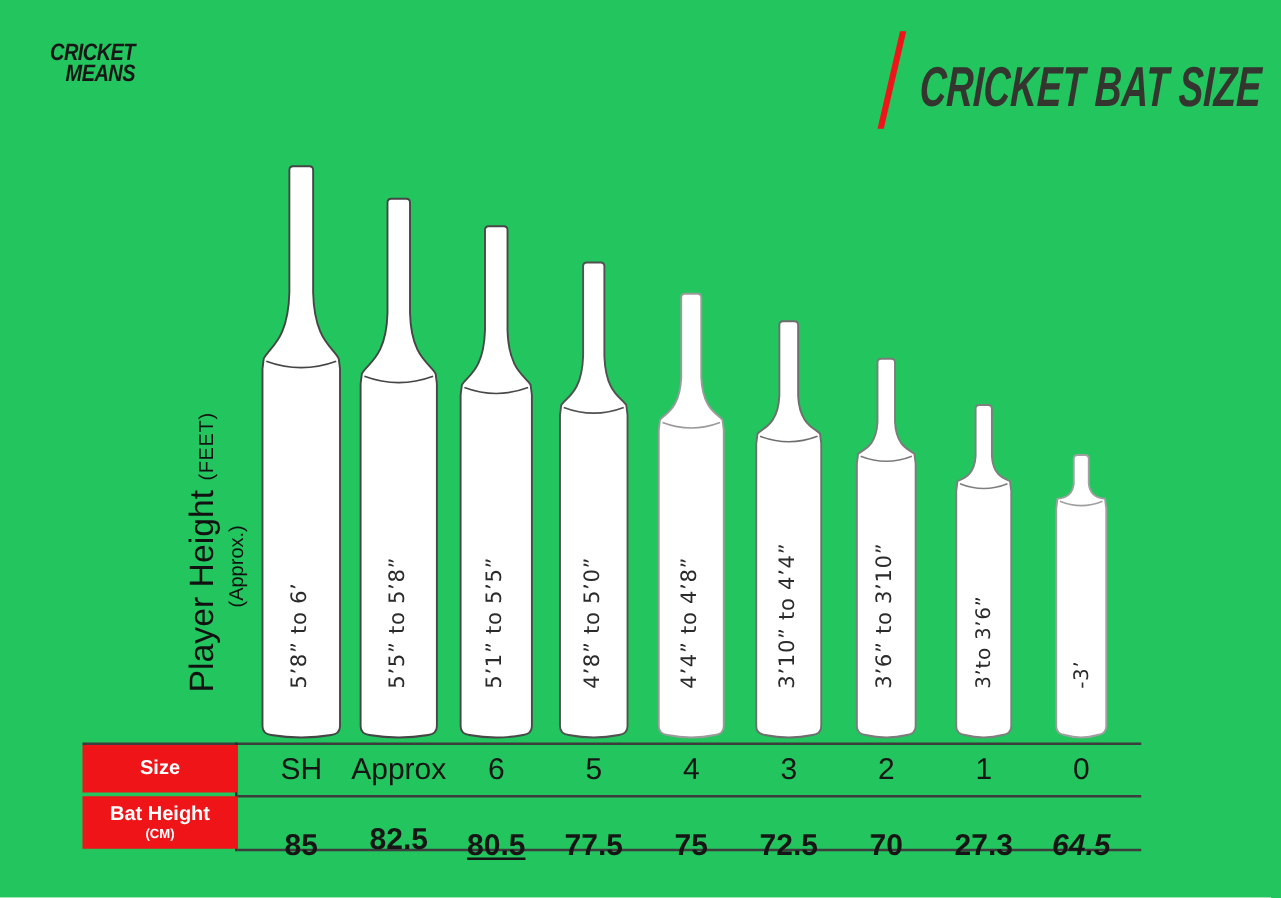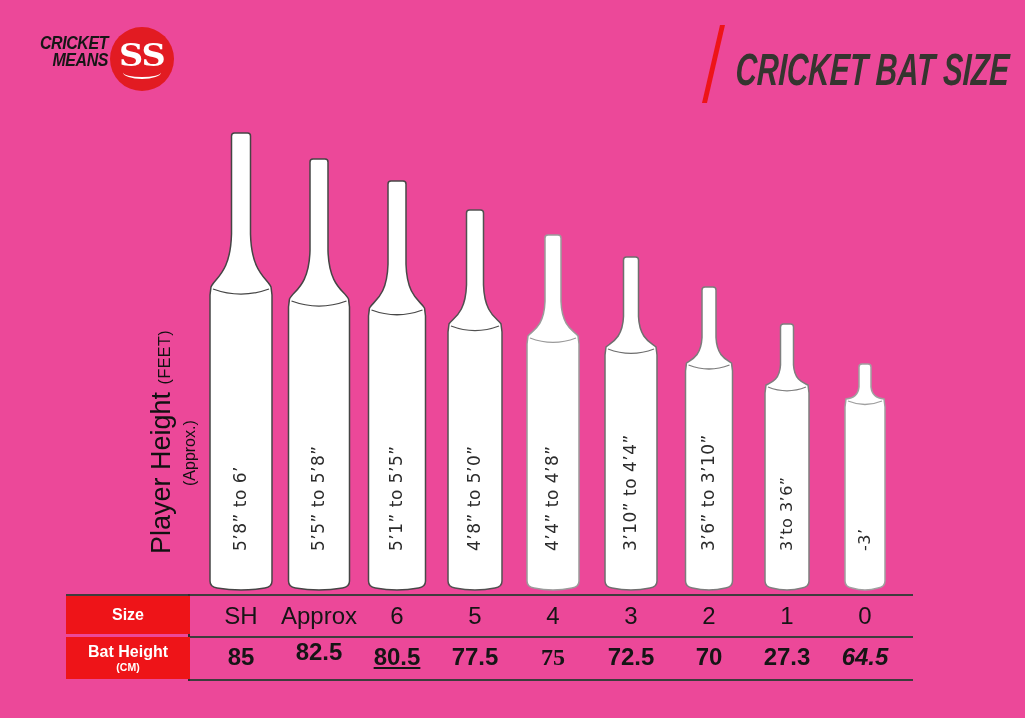--- a/index.html
+++ b/index.html
@@ -1,16 +1,16 @@
 <!DOCTYPE html>
 <html><head>
 <meta charset="utf-8">
 <style>
   html,body{margin:0;padding:0;background:#fff;}
-  .canvas{position:relative;width:1025px;height:718px;background:#ec4899;overflow:hidden;
+  .canvas{position:relative;width:1025px;height:718px;background:#22c55e;overflow:hidden;
           font-family:"Liberation Sans",sans-serif;}
 
   
   .logo-text{position:absolute;left:18px;top:34px;width:90px;text-align:right;
              font-style:italic;font-weight:700;font-size:19px;line-height:17px;color:#161616;
              transform:scaleX(.84);transform-origin:right top;letter-spacing:-.5px;}
   .logo-circle{position:absolute;left:110px;top:27px;width:64px;height:64px;border-radius:50%;
                display:flex;align-items:center;justify-content:center;flex-direction:column;}
   .logo-ss{font-family:"DejaVu Serif",serif;font-weight:700;font-size:32px;line-height:30px;
            color:#fff;letter-spacing:-1px;transform:scaleX(1.05);}
@@ -36,34 +36,30 @@
                color:#2b2b2b;letter-spacing:.5px;}
 
   
   .tline{position:absolute;background:#3d3d3d;height:2px;}
   .tvline{position:absolute;background:#2e2e2e;width:2px;}
   .red-cell{position:absolute;left:66px;width:124px;display:flex;flex-direction:column;
             align-items:center;justify-content:center;color:#fff;font-weight:700;}
   .red-cell .main{font-size:16px;}
   .red-cell .sub{font-size:10.5px;margin-top:0px;}
   .tcell{position:absolute;width:90px;text-align:center;color:#151515;font-size:24px;line-height:24px;}
-  .tcell.bold{font-weight:700;}
+  .tcell.bold{font-weight:700;margin-top:20px;}
 </style>
 </head>
 <body>
 
 <div class="canvas">
 
   <div class="logo-text">
     <div>CRICKET</div>
     <div>MEANS</div>
-  </div>
-  <div class="logo-circle" id="logo-circle" style="background: rgb(226, 27, 34);">
-    <div class="logo-ss">SS</div>
-    <div class="logo-arc"></div>
   </div>
 
   <div class="title-slash" id="title-slash" style="background: rgb(238, 20, 24);"></div>
   <div class="page-title">CRICKET BAT SIZE</div>
 
   <div class="rot player-height-label">
     <span>Player Height </span><span class="unit">(FEET)</span>
   </div>
   <div class="rot approx-label">(Approx.)</div>
 
@@ -114,21 +110,21 @@
   <div id="table-values">
       <div class="tcell" style="left: 196px; top: 604px;">SH</div>
       <div class="tcell bold" style="left: 196px; top: 645px;">85</div>
       <div class="tcell" style="left: 274px; top: 604px;">Approx</div>
       <div class="tcell bold" style="left: 274px; top: 640px;">82.5</div>
       <div class="tcell" style="left: 352px; top: 604px;">6</div>
       <div class="tcell bold" style="left: 352px; top: 645px; text-decoration: underline;">80.5</div>
       <div class="tcell" style="left: 430px; top: 604px;">5</div>
       <div class="tcell bold" style="left: 430px; top: 645px;">77.5</div>
       <div class="tcell" style="left: 508px; top: 604px;">4</div>
-      <div class="tcell bold" style="left: 508px; top: 645px; font-family: Liberation Serif, serif;">75</div>
+      <div class="tcell bold" style="left: 508px; top: 645px;">75</div>
       <div class="tcell" style="left: 586px; top: 604px;">3</div>
       <div class="tcell bold" style="left: 586px; top: 645px;">72.5</div>
       <div class="tcell" style="left: 664px; top: 604px;">2</div>
       <div class="tcell bold" style="left: 664px; top: 645px;">70</div>
       <div class="tcell" style="left: 742px; top: 604px;">1</div>
       <div class="tcell bold" style="left: 742px; top: 645px;">27.3</div>
       <div class="tcell" style="left: 820px; top: 604px;">0</div>
       <div class="tcell bold" style="left: 820px; top: 645px; font-style: italic;">64.5</div>
     </div>
 

